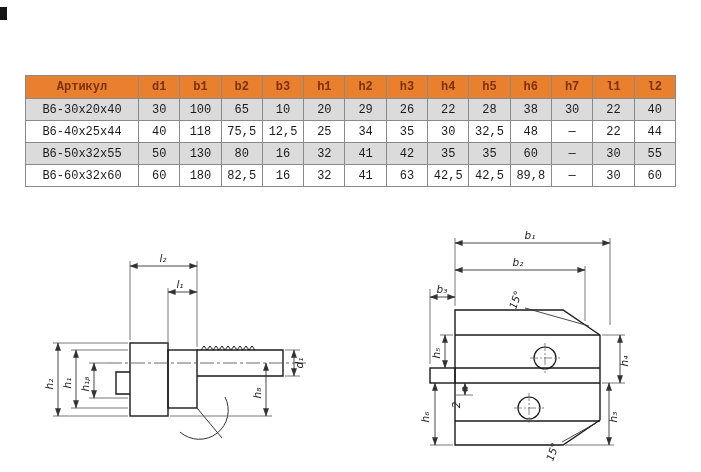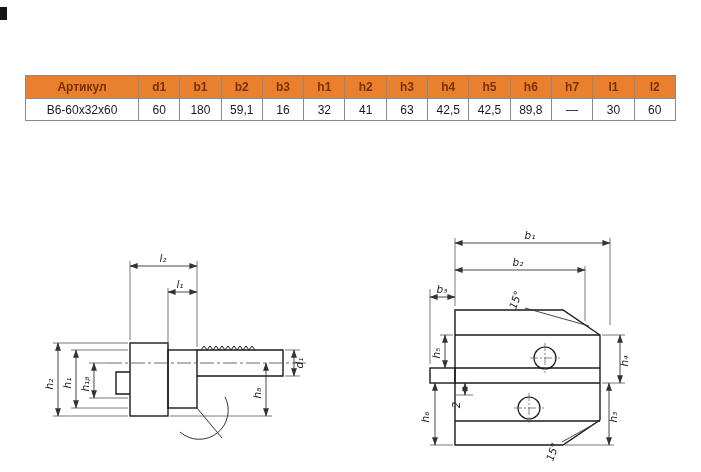--- a/index.html
+++ b/index.html
@@ -4,21 +4,21 @@
 <style>
   html, body { margin: 0; padding: 0; }
   body {
     width: 701px; height: 472px; position: relative; overflow: hidden;
     background: #ffffff;
     font-family: "Liberation Sans", sans-serif;
   }
   .corner-mark { position: absolute; left: 0; top: 7px; width: 7px; height: 13px; background: #151515; }
 
   .table-wrap { position: absolute; left: 25px; top: 75px; width: 651px; }
-  table.spec { border-collapse: collapse; width: 651px; table-layout: fixed; }
+  table.spec { border-collapse: collapse; width: 651px; table-layout: fixed; font-family: Liberation Mono, monospace; }
   table.spec th, table.spec td {
     border: 1px solid var(--border, #8a8a8a);
     text-align: center; vertical-align: middle;
     font-size: 12px; color: var(--cell-text, #1a1a1a);
     height: 21px; padding: 0 1px; background: #fff;
     white-space: nowrap; overflow: hidden;
   }
   table.spec th {
     background: var(--header-bg, #E8802D);
     color: var(--header-text, #7A3000);
@@ -54,25 +54,73 @@
           <th>h3</th>
           <th>h4</th>
           <th>h5</th>
           <th>h6</th>
           <th>h7</th>
           <th>l1</th>
           <th>l2</th>
         </tr>
     </thead>
     <tbody>
+        <tr class="alt">
+          <td>B6-30x20x40</td>
+          <td>30</td>
+          <td>100</td>
+          <td>65</td>
+          <td>10</td>
+          <td>20</td>
+          <td>29</td>
+          <td>26</td>
+          <td>22</td>
+          <td>28</td>
+          <td>38</td>
+          <td>30</td>
+          <td>22</td>
+          <td>40</td>
+        </tr>
+        <tr>
+          <td>B6-40x25x44</td>
+          <td>40</td>
+          <td>118</td>
+          <td>75,5</td>
+          <td>12,5</td>
+          <td>25</td>
+          <td>34</td>
+          <td>35</td>
+          <td>30</td>
+          <td>32,5</td>
+          <td>48</td>
+          <td>—</td>
+          <td>22</td>
+          <td>44</td>
+        </tr>
+        <tr class="alt">
+          <td>B6-50x32x55</td>
+          <td>50</td>
+          <td>130</td>
+          <td>80</td>
+          <td>16</td>
+          <td>32</td>
+          <td>41</td>
+          <td>42</td>
+          <td>35</td>
+          <td>35</td>
+          <td>60</td>
+          <td>—</td>
+          <td>30</td>
+          <td>55</td>
+        </tr>
         <tr>
           <td>B6-60x32x60</td>
           <td>60</td>
           <td>180</td>
-          <td>59,1</td>
+          <td>82,5</td>
           <td>16</td>
           <td>32</td>
           <td>41</td>
           <td>63</td>
           <td>42,5</td>
           <td>42,5</td>
           <td>89,8</td>
           <td>—</td>
           <td>30</td>
           <td>60</td>

